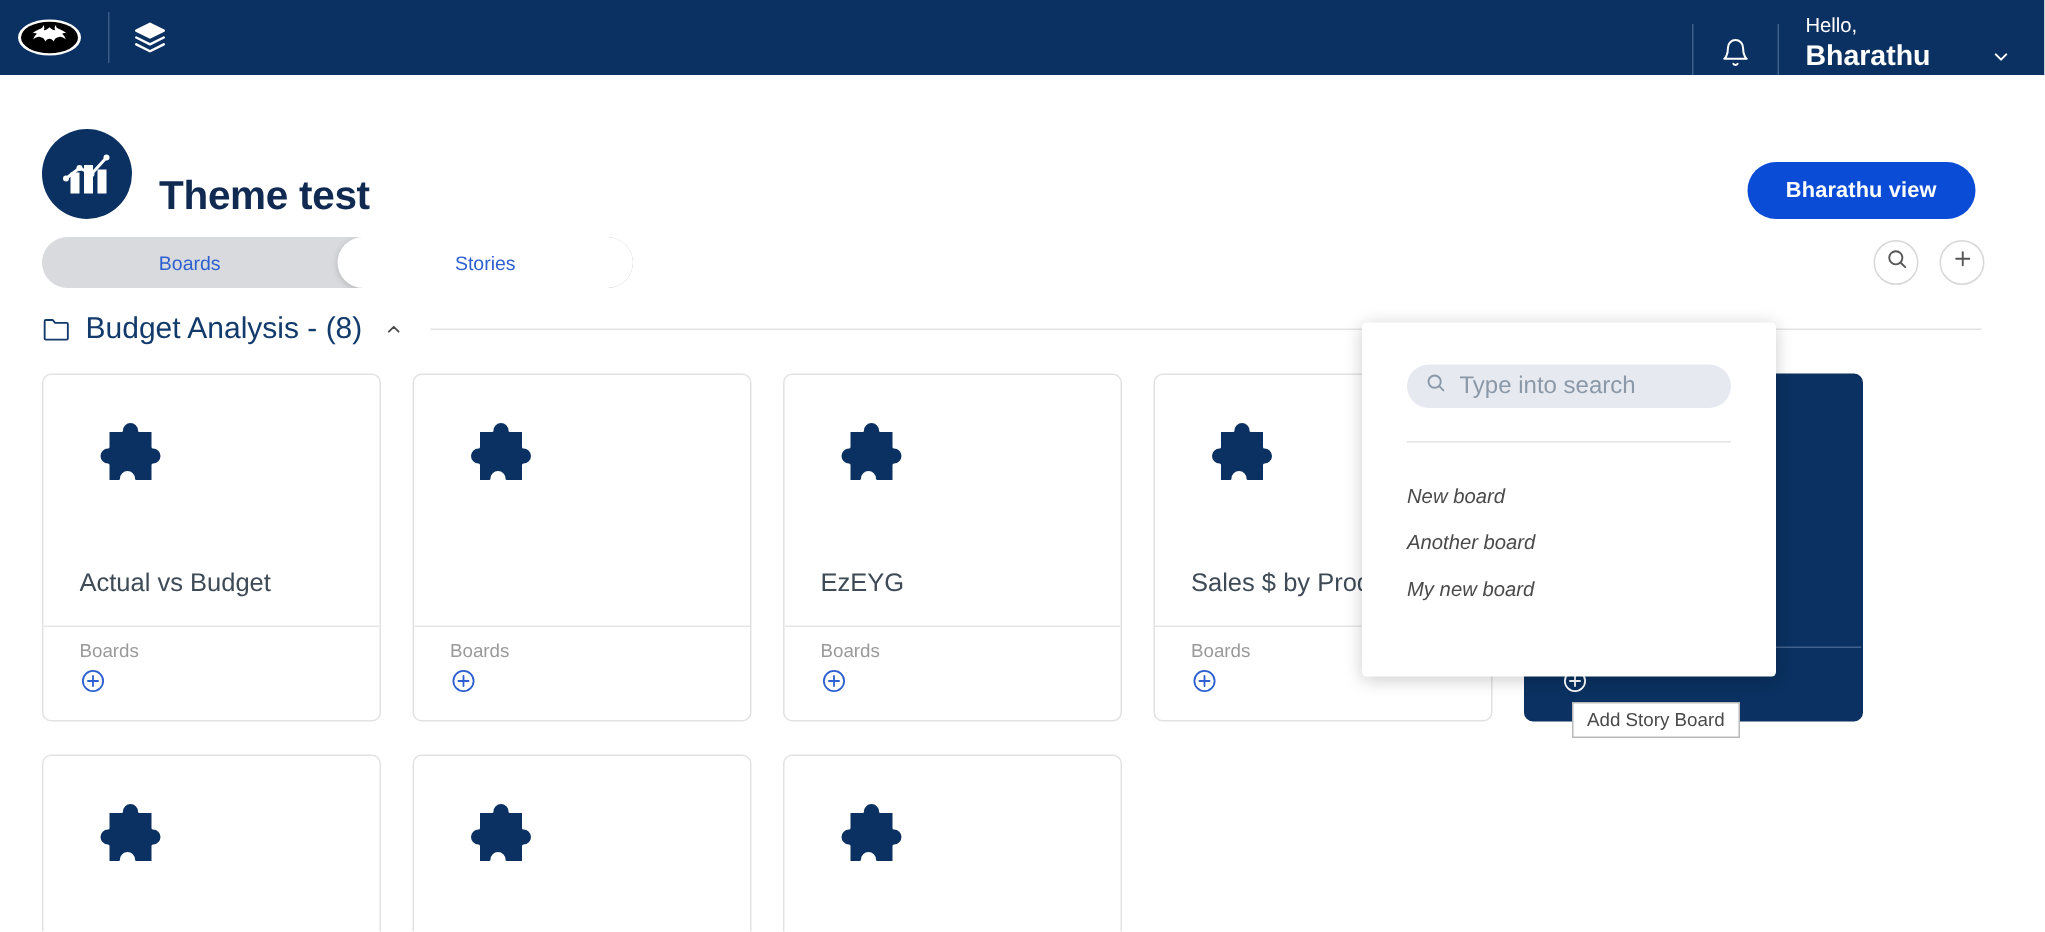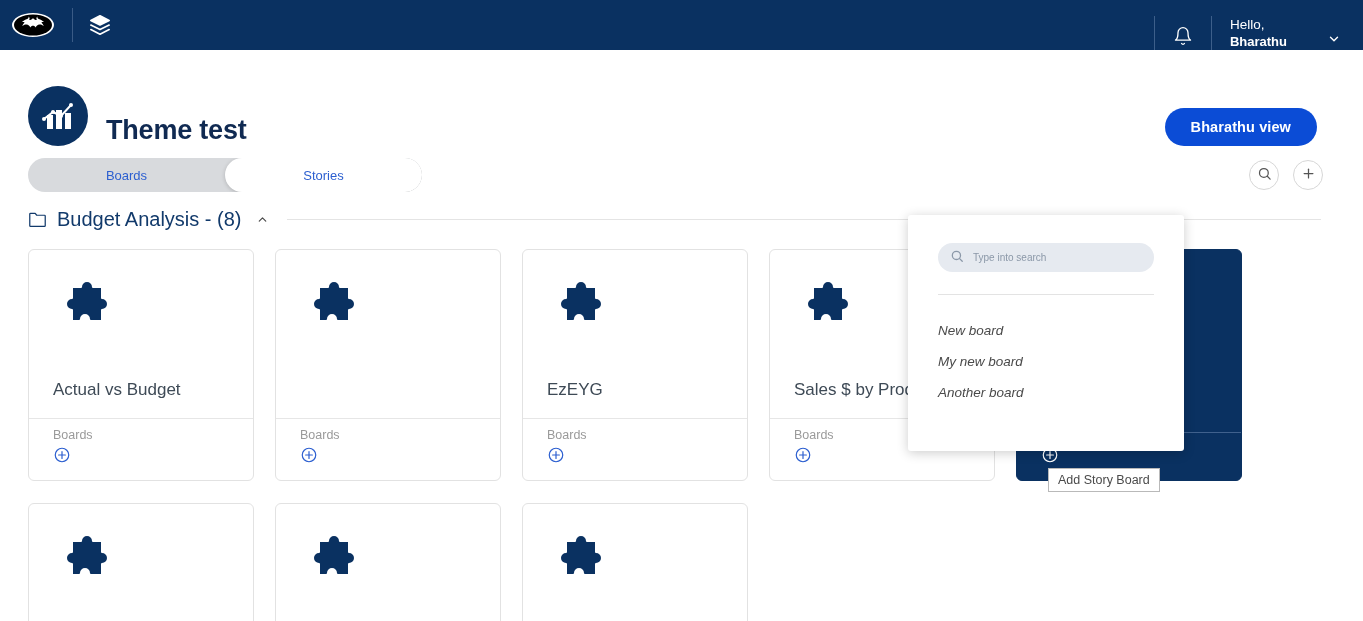--- a/index.html
+++ b/index.html
@@ -46,21 +46,21 @@
   .nav-sep { width: 1px; height: 34px; background: #3d5f8a; }
   .bell-wrap { padding: 0 18px; display: flex; align-items: center; cursor: pointer; }
   .greeting {
     padding-left: 18px;
     color: #ffffff;
     line-height: 1.25;
     font-size: 13.5px;
     cursor: pointer;
   }
   .greeting .hello { font-weight: 400; display: block; }
-  .greeting .uname { font-weight: bold; display: block; font-size: 13px; }
+  .greeting .uname { font-weight: bold; display: block; font-size: 19px; }
   .caret-wrap { padding: 0 22px 0 40px; display: flex; align-items: center; cursor: pointer; }
 
   
   .page-header {
     display: flex;
     align-items: flex-end;
     padding: 22px 46px 0 28px;
     height: 96px;
   }
   .app-logo {
@@ -209,21 +209,21 @@
     background: #e6eaf0;
     border-radius: 18px;
     height: 29px;
     padding: 0 12px;
   }
   .dd-search input {
     border: none;
     outline: none;
     background: transparent;
     margin-left: 9px;
-    font-size: 10px;
+    font-size: 16px;
     color: #4c5a6b;
     width: 100%;
     font-family: "Liberation Sans", sans-serif;
   }
   .dd-search input::placeholder { color: #8b98a8; }
   .dd-divider { height: 1px; background: #e3e3e3; margin: 22px 0 0 0; }
   .dd-list { padding-top: 20px; font-style: italic; }
   .dd-item {
     font-size: 13.5px;
     color: #4a4a4a;
@@ -502,20 +502,20 @@
         <svg width="14" height="14" viewBox="0 0 24 24" fill="none" stroke="#8b98a8" stroke-width="2.2" stroke-linecap="round">
           <circle cx="11" cy="11" r="7"></circle>
             <line x1="16.5" y1="16.5" x2="21" y2="21"></line>
         </svg>
       </span>
       <input type="text" placeholder="Type into search" style="">
     </div>
     <div class="dd-divider"></div>
     <div class="dd-list">
       <div class="dd-item">New board</div>
+      <div class="dd-item">Another board</div>
       <div class="dd-item">My new board</div>
-      <div class="dd-item">Another board</div>
     </div>
   </div>
 
   <div class="tooltip">Add Story Board</div>
 
 </div>
 
 </body></html>

